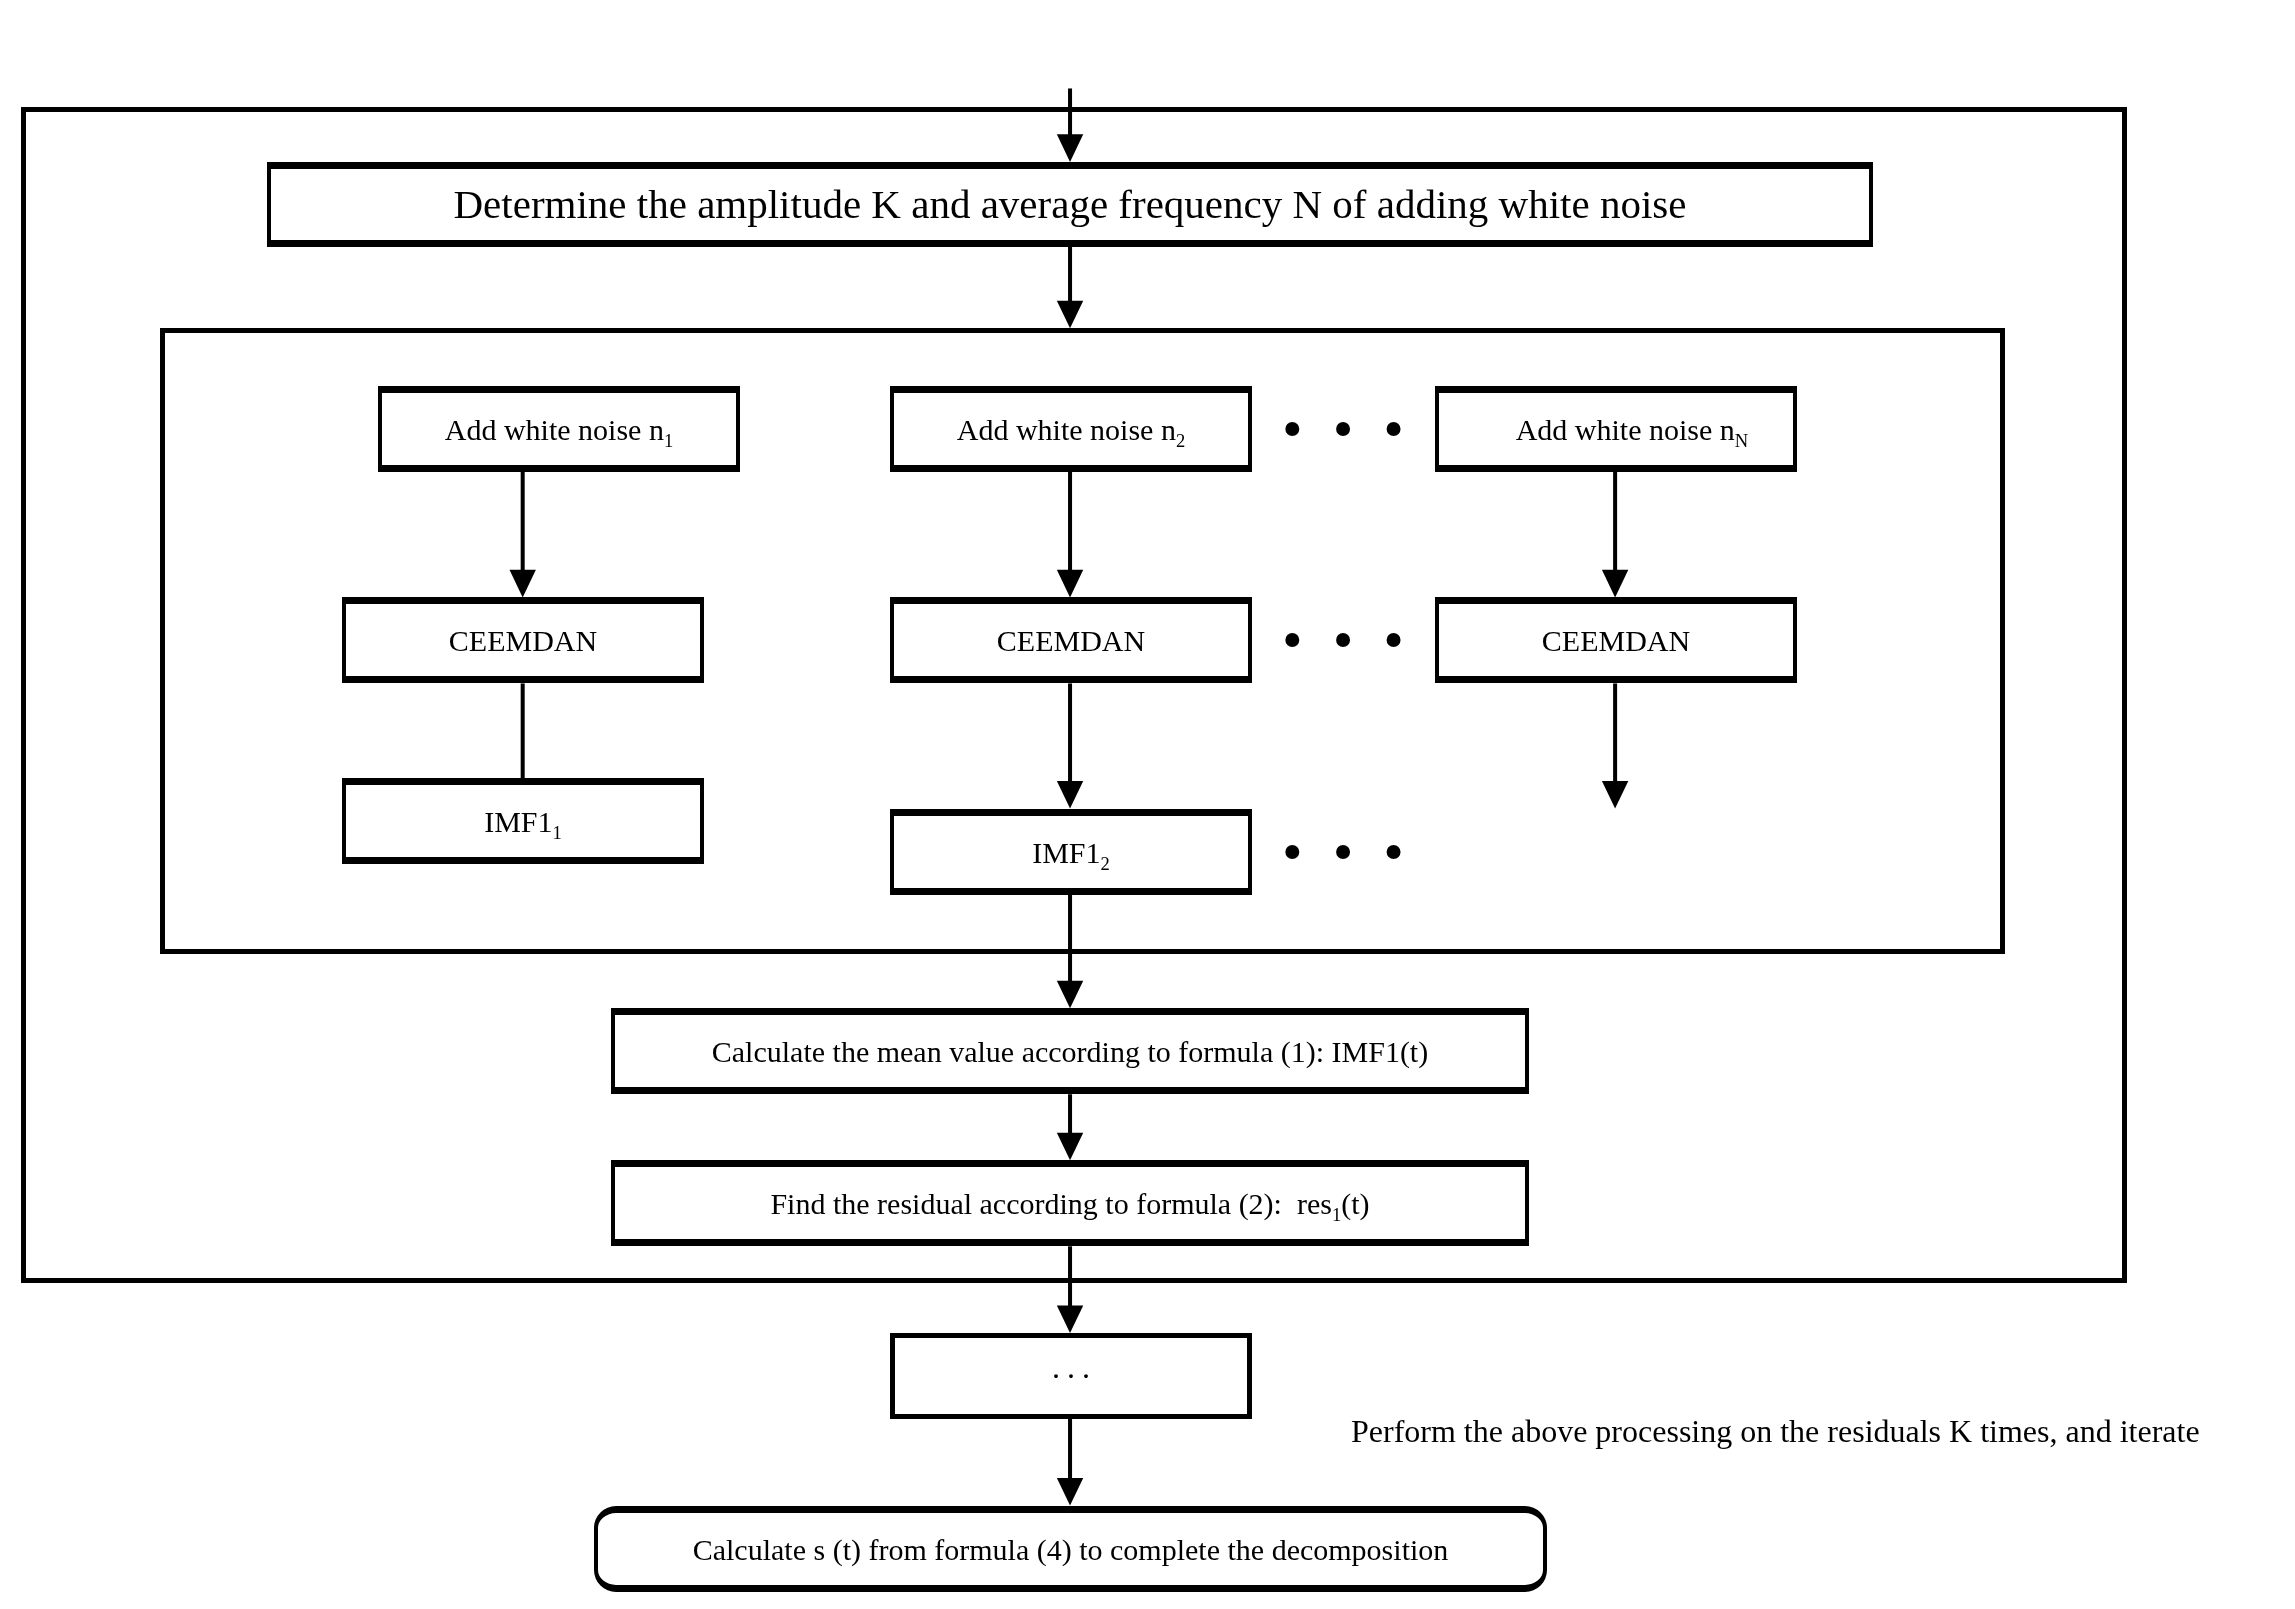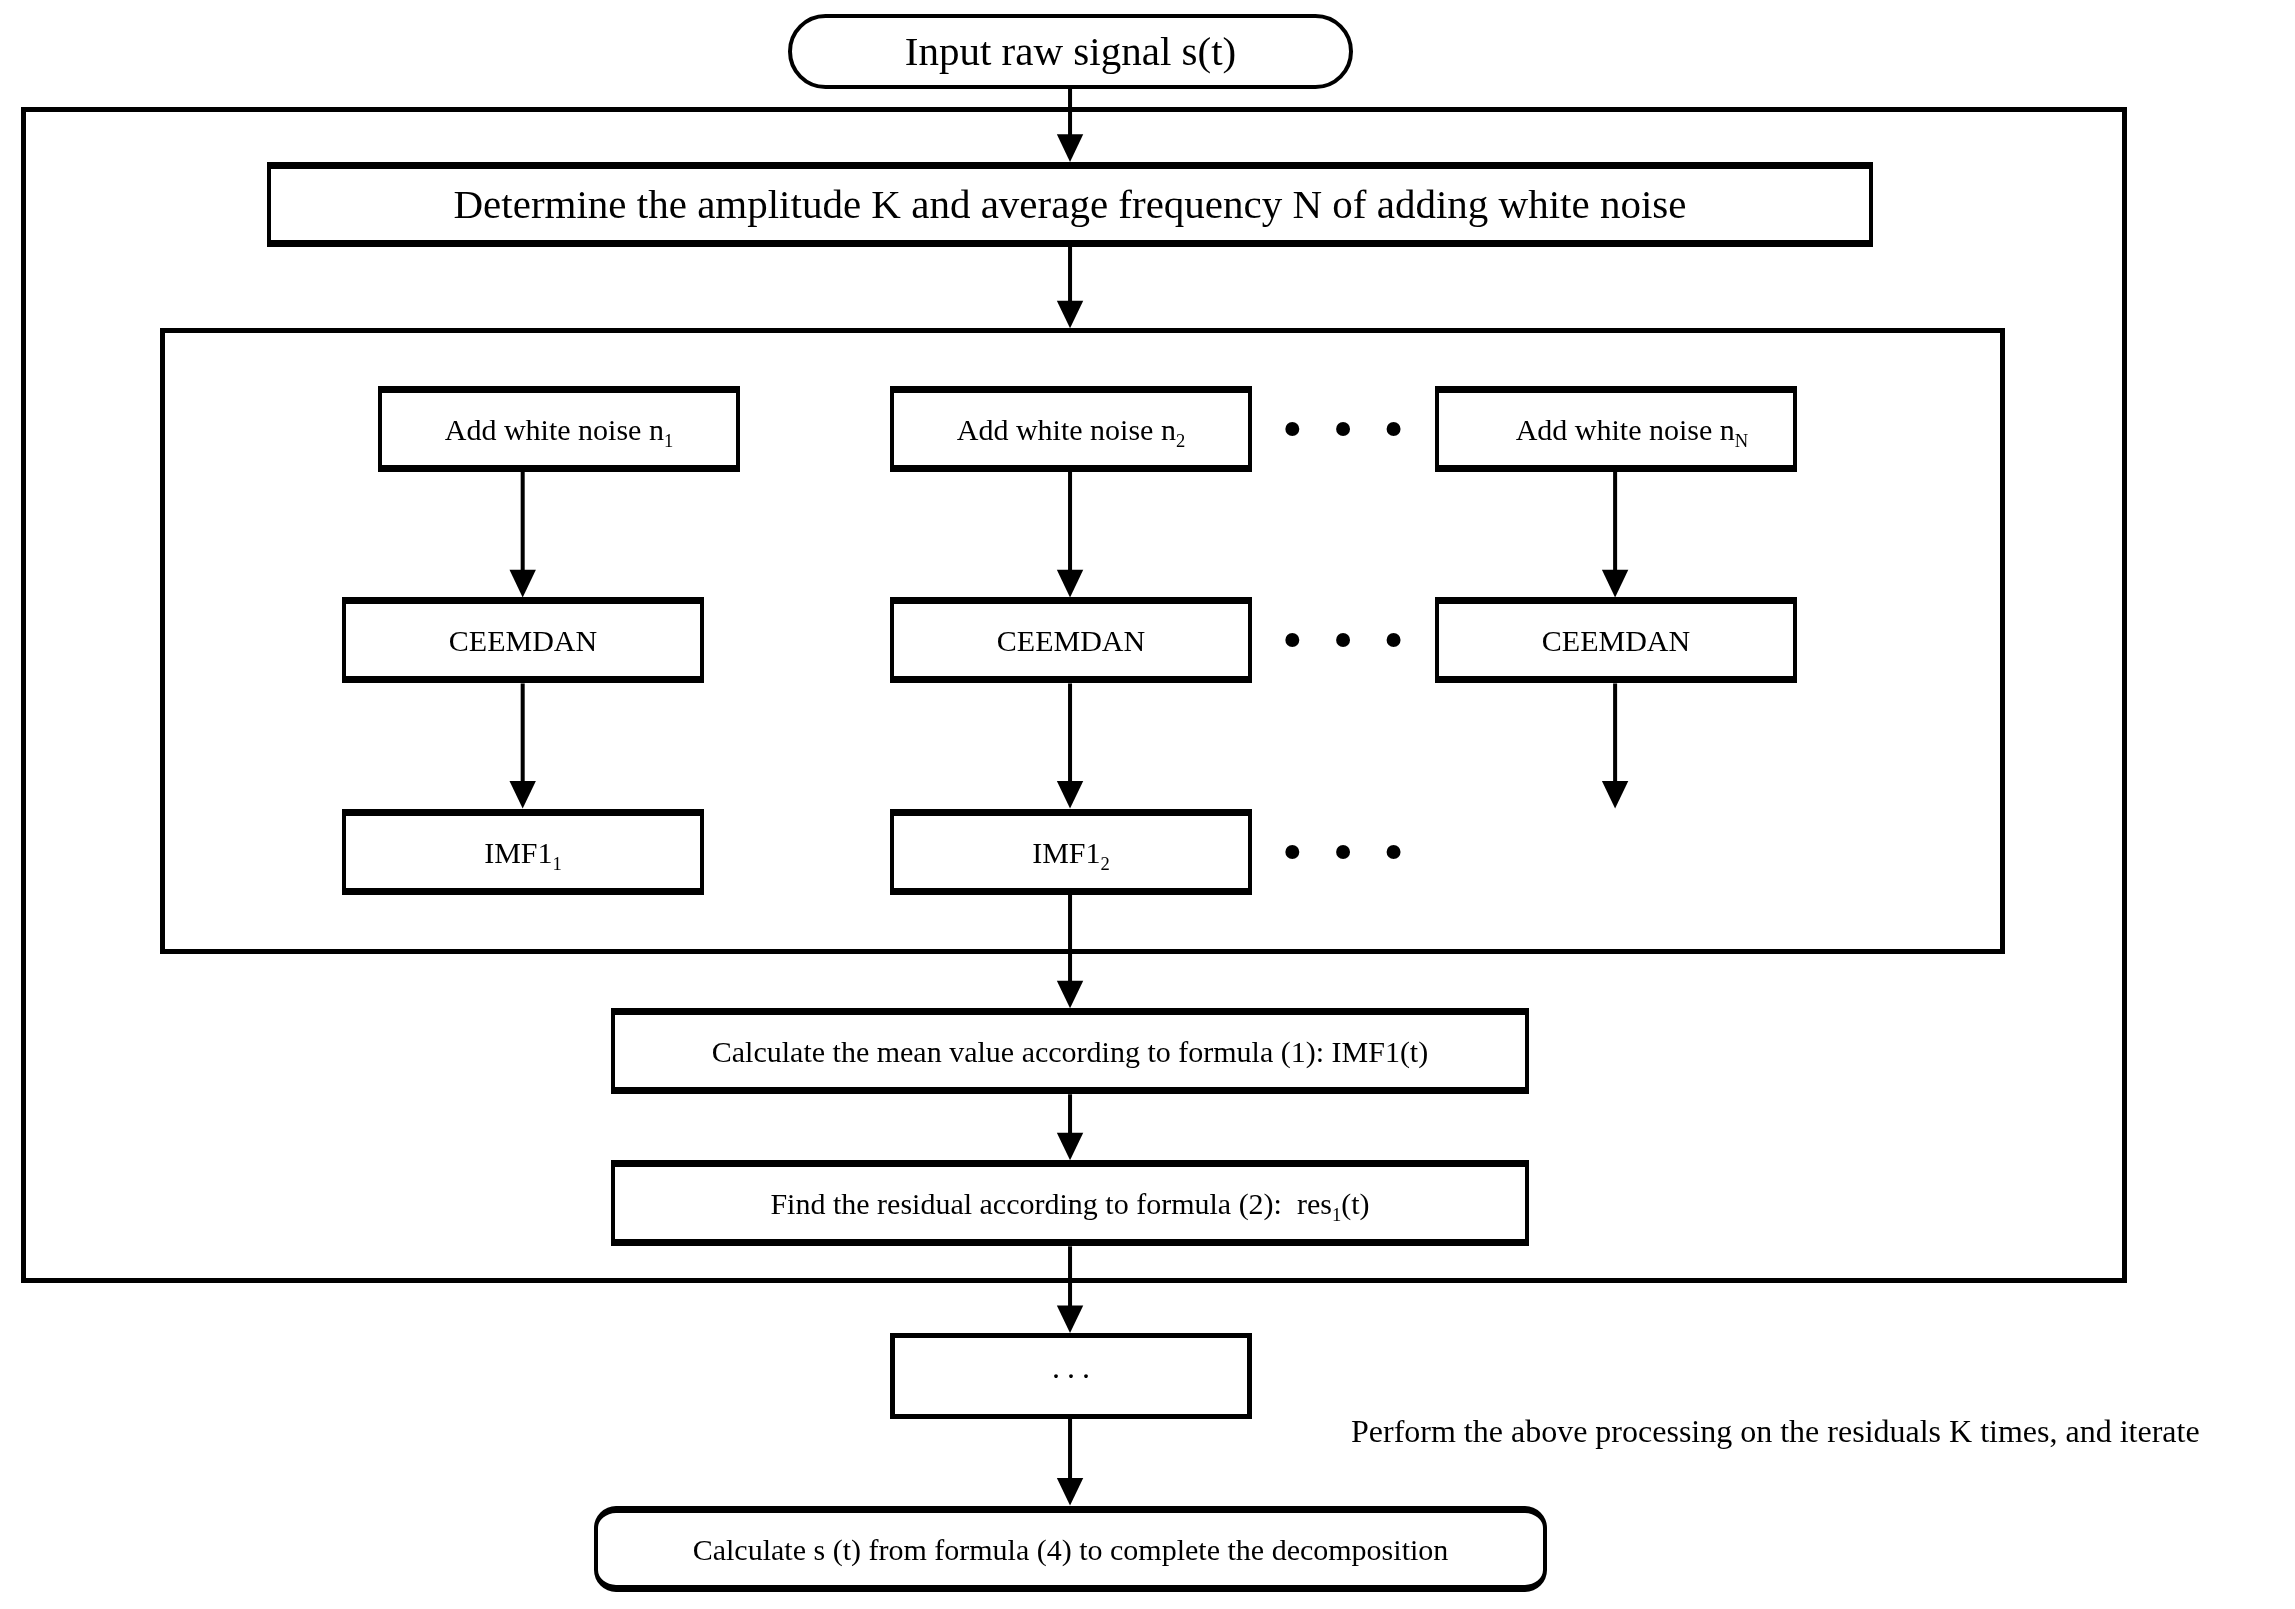--- a/index.html
+++ b/index.html
@@ -94,23 +94,20 @@
     <g>
       <line x1="1865" y1="2172" x2="1865" y2="2293"></line>
       <polygon points="1842,2275 1888,2275 1865,2323"></polygon>
     </g>
     <g>
       <line x1="1865" y1="2473" x2="1865" y2="2594"></line>
       <polygon points="1842,2576 1888,2576 1865,2624"></polygon>
     </g>
   </svg>
 
-  <div class="node stadium big" style="left:788px;top:13.8px;width:565px;height:75px;">
-    <span>Input raw signal s(t)</span>
-  </div>
 
   <div class="node big" style="left:267px;top:162px;width:1606px;height:85px;">
     <span>Determine the amplitude K and average frequency N of adding white noise</span>
   </div>
 
   <div class="node small" style="left:342px;top:386px;width:362px;height:86px;margin-left:36px;">
     <span><span>Add white noise n</span><sub>1</sub></span>
   </div>
   <div class="node small" style="left:890px;top:386px;width:362px;height:86px;">
     <span><span>Add white noise n</span><sub>2</sub></span>
@@ -122,21 +119,21 @@
   <div class="node small" style="left:342px;top:597px;width:362px;height:86px;">
     <span>CEEMDAN</span>
   </div>
   <div class="node small" style="left:890px;top:597px;width:362px;height:86px;">
     <span>CEEMDAN</span>
   </div>
   <div class="node small" style="left:1435px;top:597px;width:362px;height:86px;">
     <span>CEEMDAN</span>
   </div>
 
-  <div class="node small" style="left:342px;top:809px;width:362px;height:86px;">
+  <div class="node small" style="left:342px;top:778px;width:362px;height:86px;">
     <span><span>IMF1</span><sub>1</sub></span>
   </div>
   <div class="node small" style="left:890px;top:809px;width:362px;height:86px;">
     <span><span>IMF1</span><sub>2</sub></span>
   </div>
 
   <div class="dots-col" style="left:1251px;top:386px;width:184px;height:86px;">···</div>
   <div class="dots-col" style="left:1251px;top:597px;width:184px;height:86px;">···</div>
   <div class="dots-col" style="left:1251px;top:809px;width:184px;height:86px;">···</div>
 

